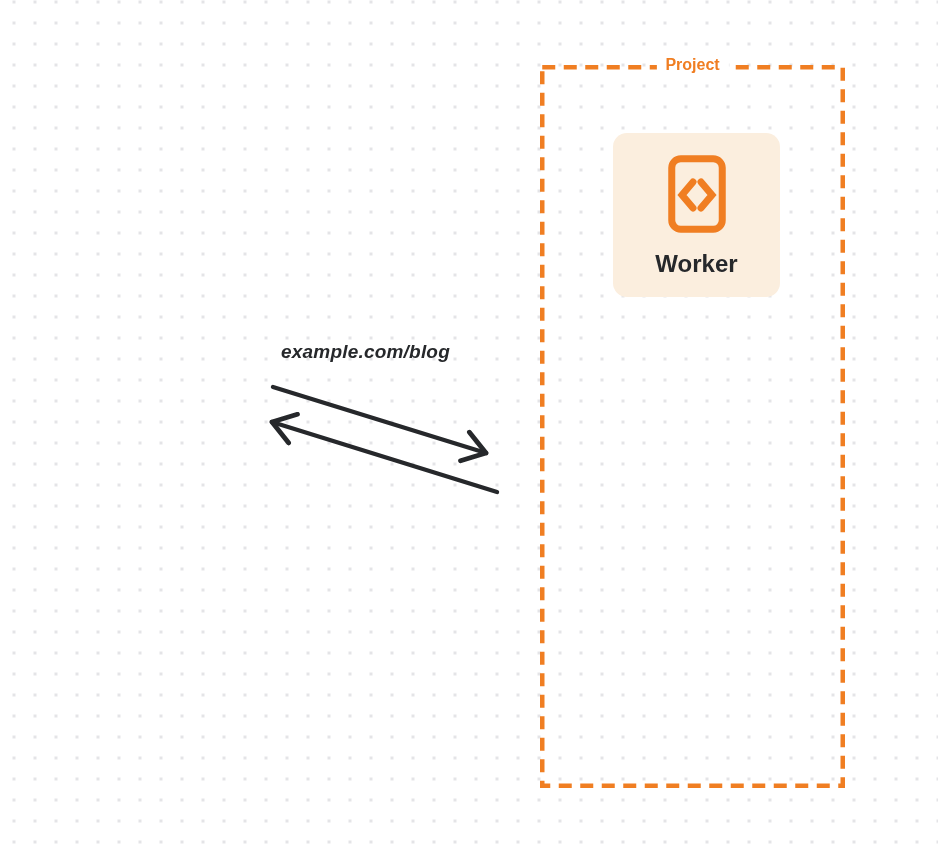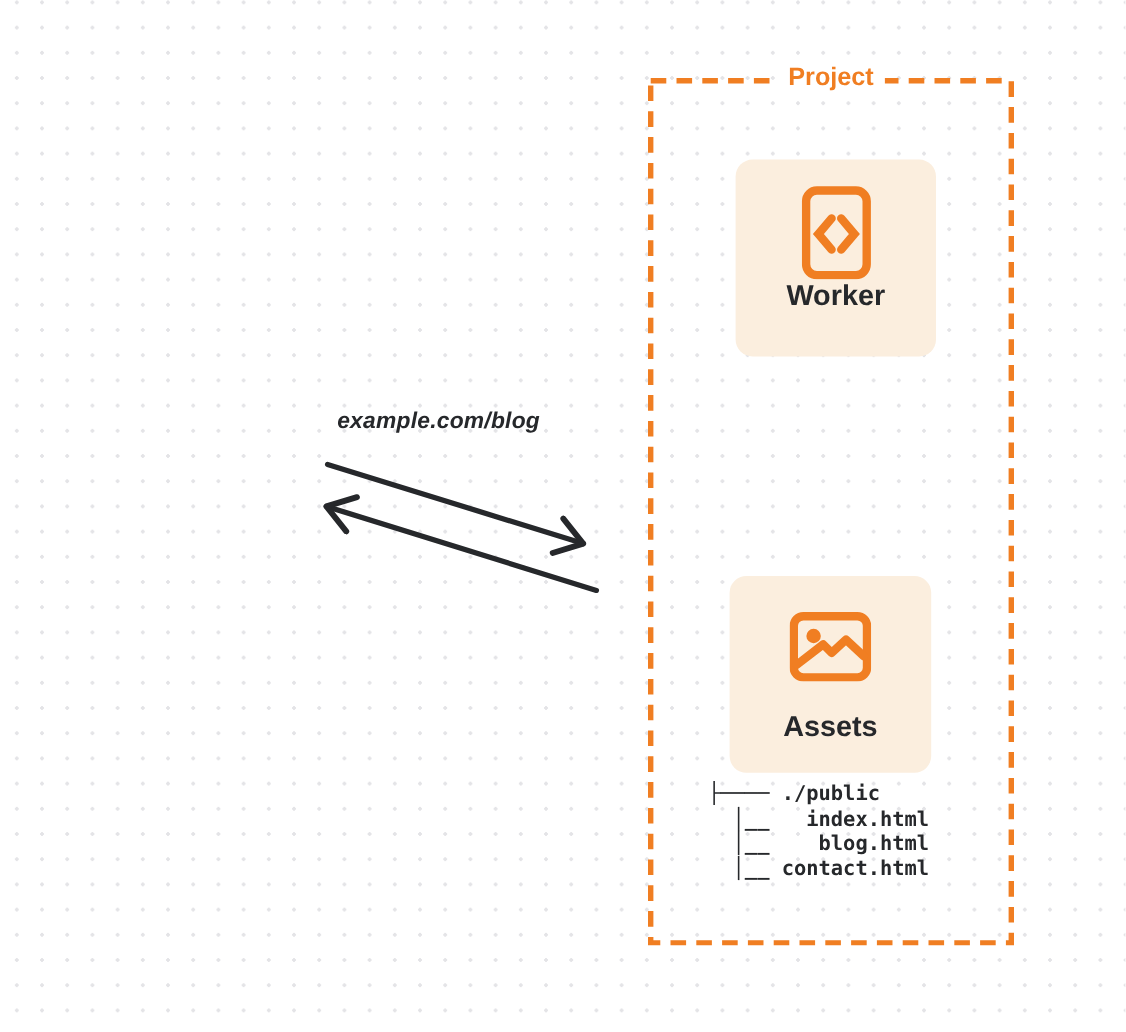--- a/index.html
+++ b/index.html
@@ -67,33 +67,33 @@
     fill:none;
     stroke:var(--accent);
     stroke-width:4.5;
     stroke-dasharray:13 8.5;
   }
   .project-label{
     position:absolute;top:-15px;left:50%;
     transform:translateX(-50%);
     background:var(--canvas-bg);
     padding:0 9px;
-    font-size:21px;font-weight:700;color:var(--accent);
+    font-size:16px;font-weight:700;color:var(--accent);
     line-height:30px;
     white-space:nowrap;
   }
   .card{
     position:absolute;
     background:var(--card-bg);
     border-radius:14px;
     display:flex;flex-direction:column;align-items:center;
   }
   .worker-card{left:73px;top:68px;width:167px;height:164px;padding-top:22px;}
   .assets-card{left:68px;top:415px;width:168px;height:164px;padding-top:30px;}
-  .worker-card .card-label{}
+  .worker-card .card-label{margin-top:17px;}
   .assets-card .card-label{margin-top:24px;}
   .card-label{
     font-size:24px;font-weight:700;color:var(--ink);
   }
   .icon path, .icon rect{
     stroke:var(--accent);
     fill:none;
     stroke-width:7;
   }
   .icon .fill-dot{fill:var(--accent);stroke:none;}
@@ -134,28 +134,16 @@
 
     <div class="card worker-card">
       <svg class="icon" width="58" height="78" viewBox="0 0 58 78">
         <rect x="3.75" y="3.75" width="50.5" height="70.5" rx="9"></rect>
         <path d="M25,27 L14,40 L25,53" stroke-linecap="round" stroke-linejoin="miter"></path>
         <path d="M33,27 L44,40 L33,53" stroke-linecap="round" stroke-linejoin="miter"></path>
       </svg>
       <div class="card-label">Worker</div>
     </div>
 
-    <div class="card assets-card">
-      <svg class="icon" width="68" height="58" viewBox="0 0 68 58">
-        <rect x="3.5" y="3.5" width="61" height="51" rx="8"></rect>
-        <circle class="fill-dot" cx="20" cy="20" r="6"></circle>
-        <path d="M6,44 L28,27 L35,34 L47,23 L62,37" stroke-linecap="round" stroke-linejoin="round"></path>
-      </svg>
-      <div class="card-label">Assets</div>
-    </div>
 
-    <pre class="file-tree">├──── ./public
-  │__   index.html
-  │__    blog.html
-  │__ contact.html</pre>
 
   </div>
 </div>
 
 </body></html>

